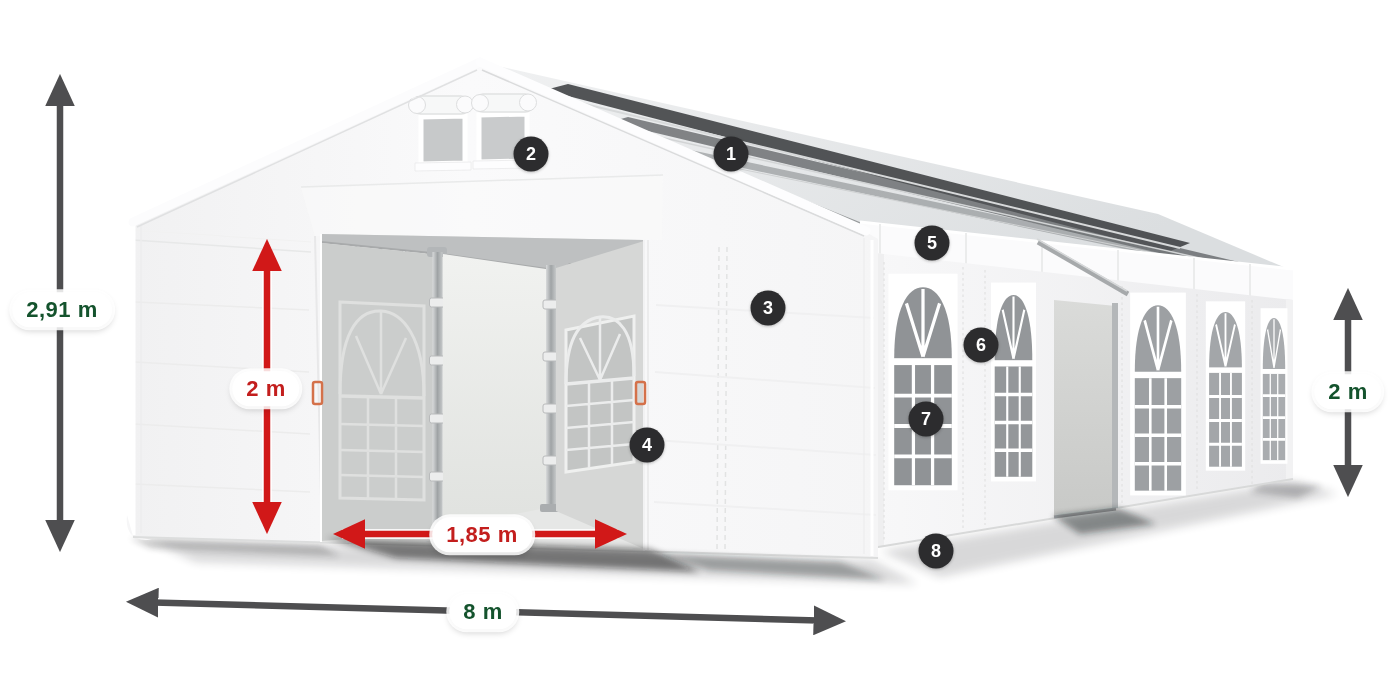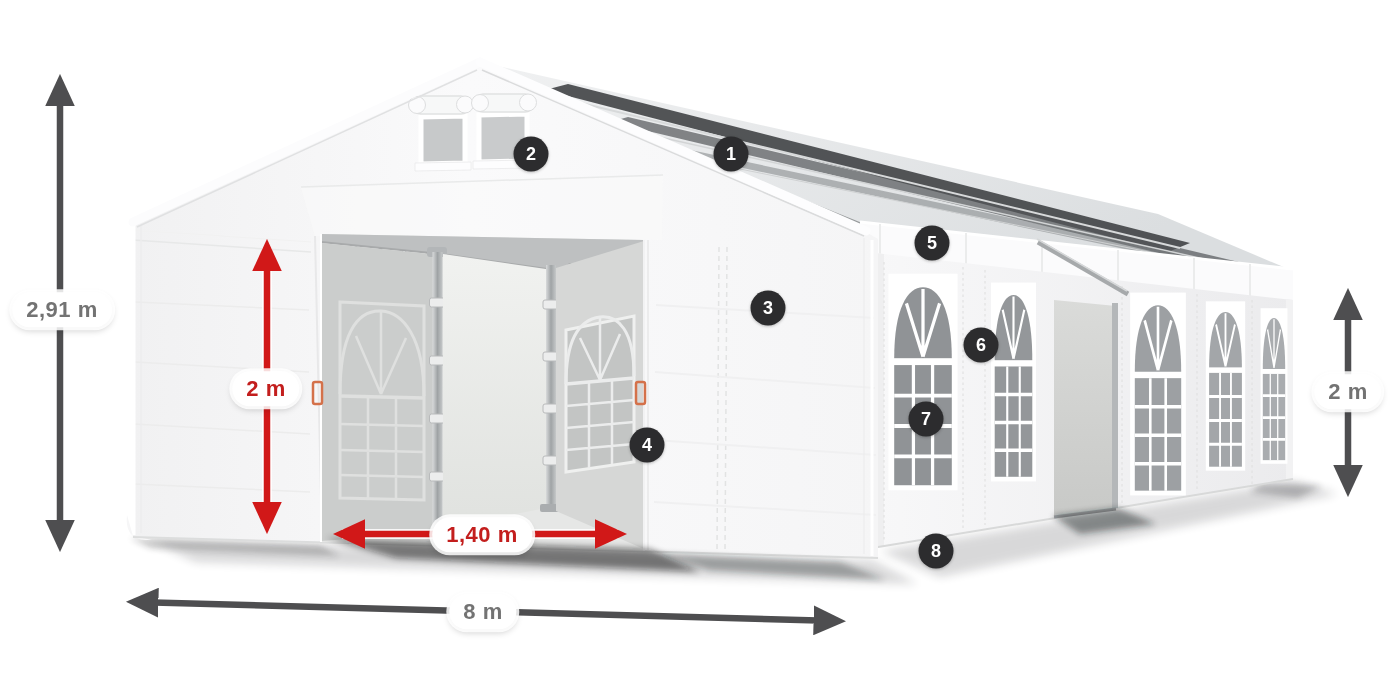--- a/index.html
+++ b/index.html
@@ -4,21 +4,21 @@
 <style>
   html,body{margin:0;padding:0;background:#ffffff;}
   .stage{
     position:relative;width:1400px;height:700px;overflow:hidden;
     background:#ffffff;font-family:"Liberation Sans",sans-serif;
   }
   .stage svg{position:absolute;left:0;top:0;}
   .pill{
     position:absolute;transform:translate(-50%,-50%);
     background:#ffffff;border-radius:999px;padding:5px 14px;
-    font:700 22px/1.15 "Liberation Sans",sans-serif;color:#737373;
+    font:700 22px/1.15 "Liberation Sans",sans-serif;color:#14532d;
     box-shadow:0 0 0 3px rgba(255,255,255,.85),0 3px 7px rgba(0,0,0,.22);
     white-space:nowrap;z-index:30;letter-spacing:.5px;
   }
   .pill.red{color:#c31e1d;}
   .marker{
     position:absolute;transform:translate(-50%,-50%);
     width:35px;height:35px;border-radius:50%;background:#2c2c2e;color:#fff;
     display:flex;align-items:center;justify-content:center;
     font:700 18px "Liberation Sans",sans-serif;z-index:40;
     box-shadow:0 1px 3px rgba(0,0,0,.25);cursor:pointer;
@@ -276,21 +276,21 @@
       <g>
         <line x1="342" y1="534" x2="618" y2="534" stroke="#d11818" stroke-width="6.5" marker-start="url(#mR)" marker-end="url(#mR)"></line>
       </g>
     </g>
   </svg>
 
   <div class="pill" style="left:62px;top:310px">2,91 m</div>
 
   <div class="pill red" style="left:266px;top:389px">2 m</div>
 
-  <div class="pill red" style="left:482px;top:535px">1,40 m</div>
+  <div class="pill red" style="left:482px;top:535px">1,85 m</div>
 
   <div class="pill" style="left:483px;top:612px">8 m</div>
 
   <div class="pill" style="left:1348px;top:392px">2 m</div>
 
   <div class="marker" style="left:731px;top:154px">1</div>
   <div class="marker" style="left:531px;top:154px">2</div>
   <div class="marker" style="left:768px;top:308px">3</div>
   <div class="marker" style="left:647px;top:445px">4</div>
   <div class="marker" style="left:932px;top:243px">5</div>

